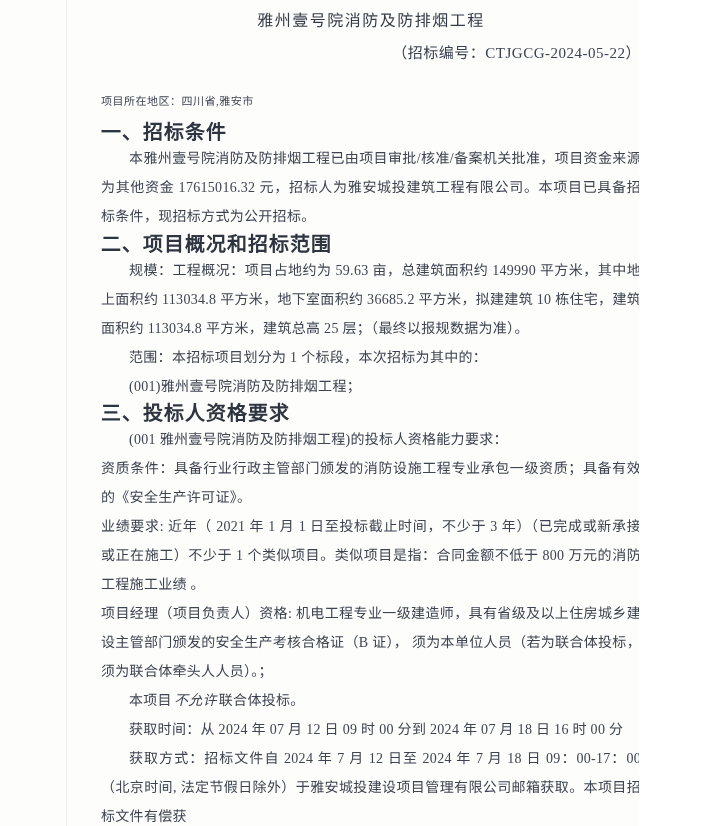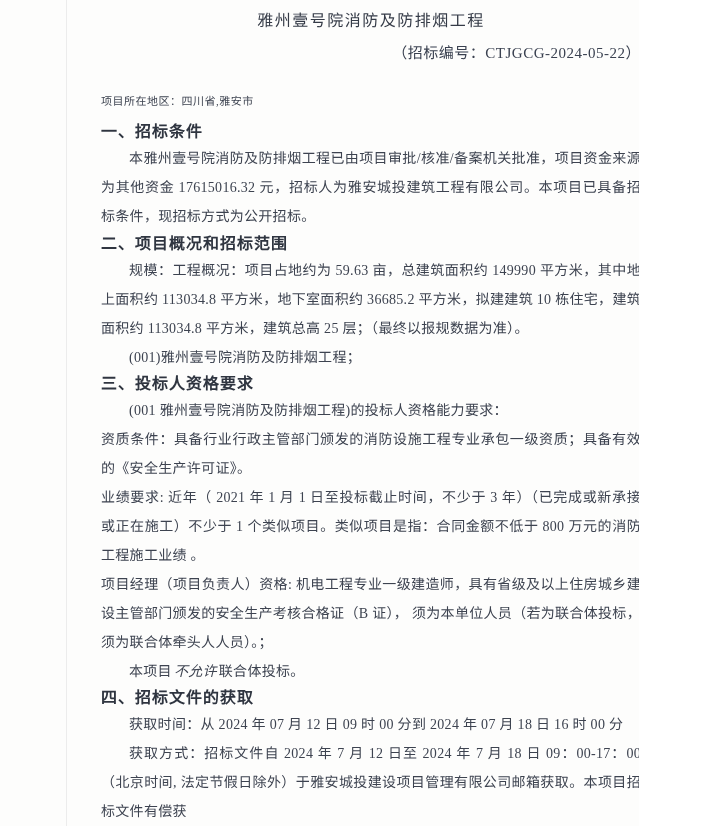--- a/index.html
+++ b/index.html
@@ -30,21 +30,21 @@
   .tender-no {
     margin: 6px 0 0; font-size: 15px; line-height: 26px;
     text-align: right; letter-spacing: 0.5px; color: #3a4150;
   }
   .location {
     margin: 24px 0 0; font-size: 11px; line-height: 22px;
     letter-spacing: 0.5px;
     font-family: Liberation Serif, serif;
   }
   .sec-heading {
-    margin: 8px 0 0; font-size: 16px; font-weight: 700;
+    margin: 8px 0 0; font-size: 20px; font-weight: 700;
     line-height: 24px; letter-spacing: 1px; color: #2f3540;
   }
   .sec-heading.tight { margin-top: 1px; }
   .sec-heading.flat { margin-top: 0; }
   p.body {
     margin: 0; font-size: 14px; line-height: 29px;
     text-align: justify; letter-spacing: 0.3px;
   }
   p.indent { text-indent: 2em; }
   p.m0 { margin-top: 0; }
@@ -67,32 +67,32 @@
 
     <div class="tender-no">（招标编号：CTJGCG-2024-05-22）</div>
 
     <div class="location">项目所在地区：四川省,雅安市</div>
 
     <h2 class="sec-heading">一、招标条件</h2>
     <p class="body indent m0">本雅州壹号院消防及防排烟工程已由项目审批/核准/备案机关批准，项目资金来源为其他资金 17615016.32 元，招标人为雅安城投建筑工程有限公司。本项目已具备招标条件，现招标方式为公开招标。</p>
 
     <h2 class="sec-heading tight">二、项目概况和招标范围</h2>
     <p class="body indent m0">规模：工程概况：项目占地约为 59.63 亩，总建筑面积约 149990 平方米，其中地上面积约 113034.8 平方米，地下室面积约 36685.2 平方米，拟建建筑 10 栋住宅，建筑面积约 113034.8 平方米，建筑总高 25 层；（最终以报规数据为准）。</p>
+    <p class="body indent m0">范围：本招标项目划分为 1 个标段，本次招标为其中的：</p>
     <p class="body indent m0">(001)雅州壹号院消防及防排烟工程；</p>
 
     <h2 class="sec-heading flat">三、投标人资格要求</h2>
     <p class="body indent m0">(001 雅州壹号院消防及防排烟工程)的投标人资格能力要求：</p>
     <p class="body m0">资质条件：具备行业行政主管部门颁发的消防设施工程专业承包一级资质；具备有效的《安全生产许可证》。</p>
     <p class="body m0">业绩要求: 近年（ 2021 年 1 月 1 日至投标截止时间，不少于 3 年）（已完成或新承接或正在施工）不少于 1 个类似项目。类似项目是指：合同金额不低于 800 万元的消防工程施工业绩 。</p>
     <p class="body m0">项目经理（项目负责人）资格: 机电工程专业一级建造师，具有省级及以上住房城乡建设主管部门颁发的安全生产考核合格证（B 证）， 须为本单位人员（若为联合体投标，须为联合体牵头人人员）。；</p>
     <p class="body indent m0">
       <span>本项目</span><em class="forbid">不允许</em><span>联合体投标。</span>
     </p>
 
-    <h2 class="sec-heading flat">四、招标文件的获取</h2>
     <p class="body indent m0">获取时间：从 2024 年 07 月 12 日 09 时 00 分到 2024 年 07 月 18 日 16 时 00 分</p>
     <p class="body indent m0">获取方式：招标文件自 2024 年 7 月 12 日至 2024 年 7 月 18 日 09：00-17：00（北京时间, 法定节假日除外）于雅安城投建设项目管理有限公司邮箱获取。本项目招标文件有偿获</p>
 
   </div>
 
   <svg class="seal-svg" width="709" height="826" viewBox="0 0 709 826">
     <g stroke="#cf2f28" fill="none">
       <circle cx="751" cy="541" r="69" stroke-width="5.5" opacity="0.92"></circle>
     </g>
     <g stroke="#cf2f28" stroke-width="2.4" stroke-linecap="round" opacity="0.7">

